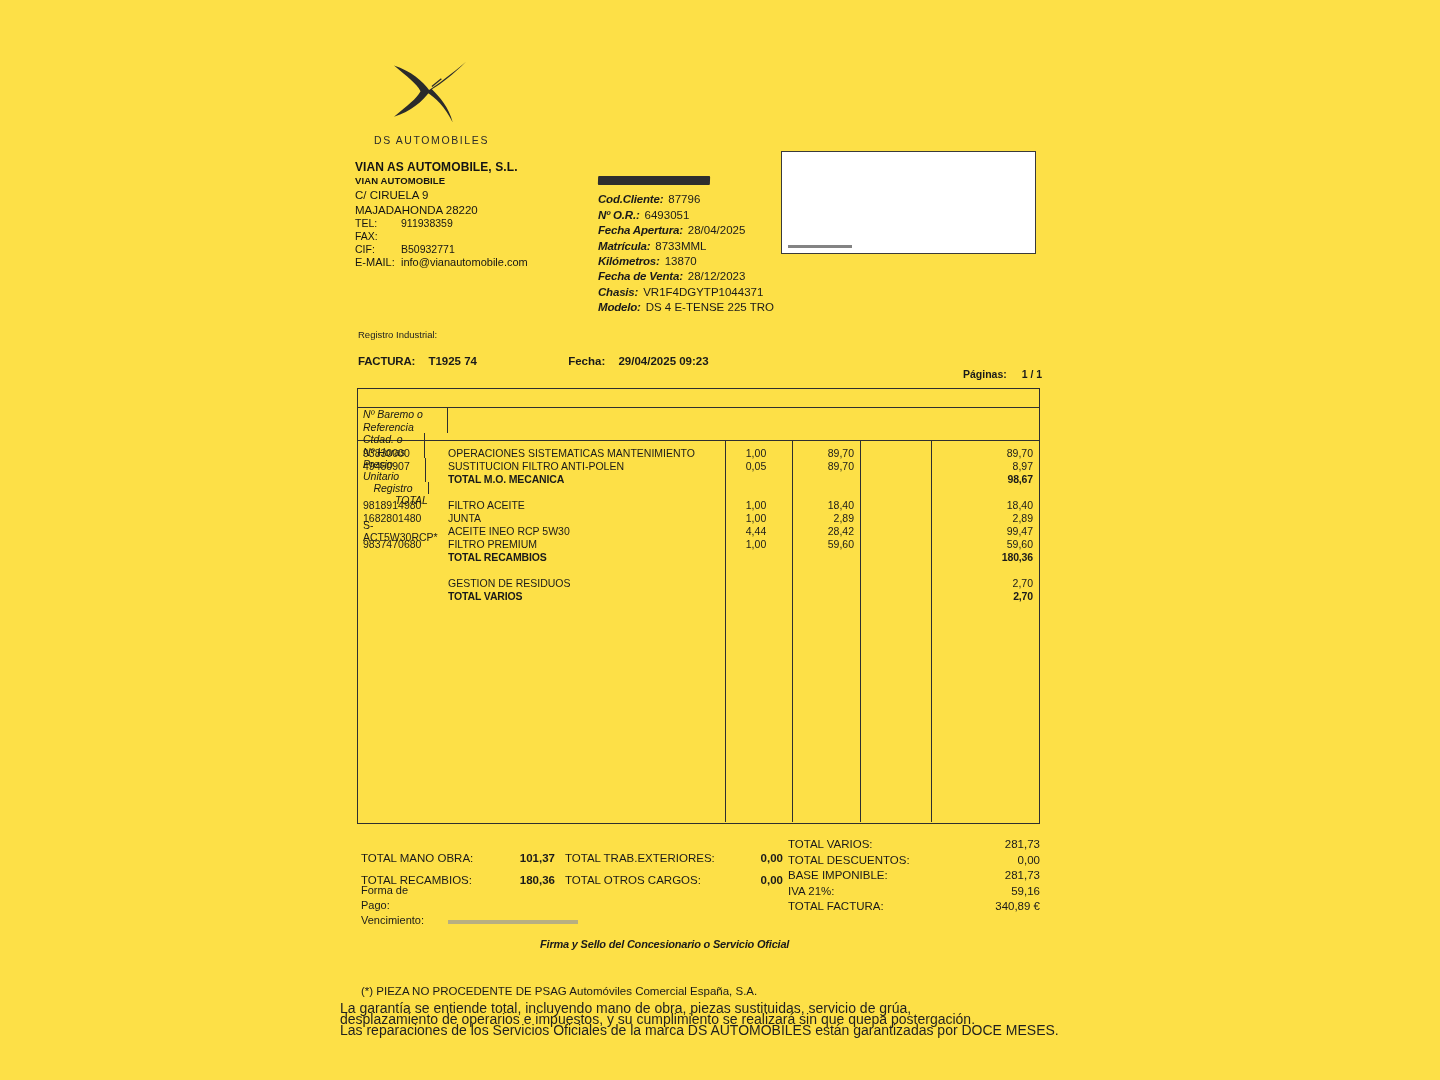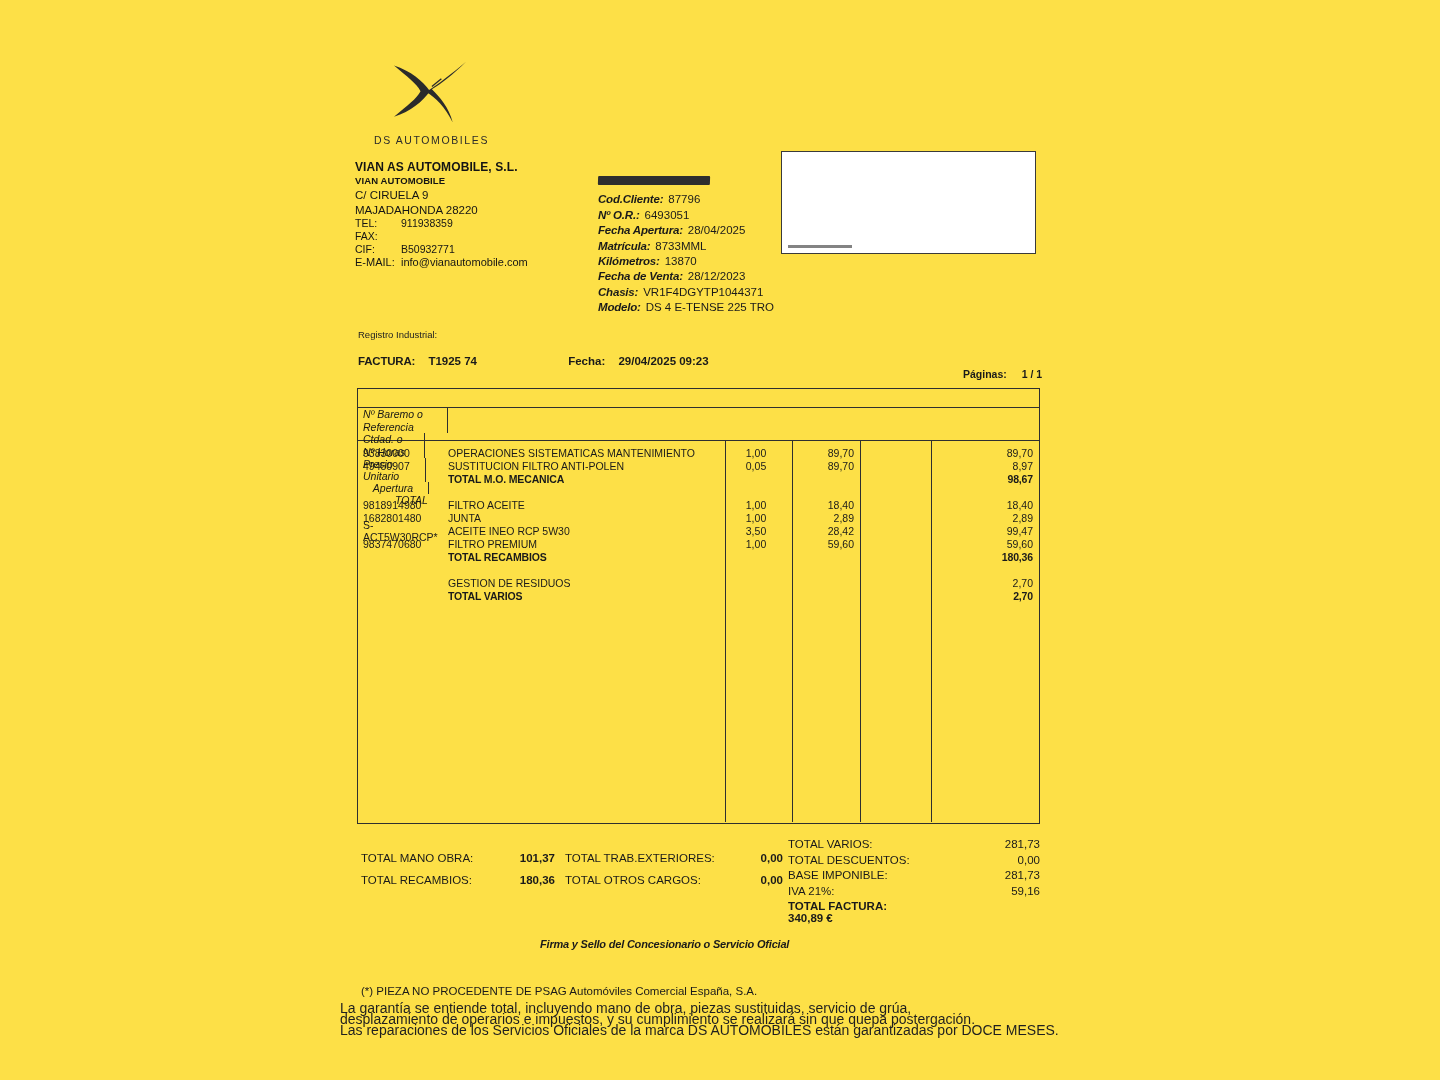--- a/index.html
+++ b/index.html
@@ -231,21 +231,21 @@
   }
 
   .bot-right {
     position: absolute;
     left: 788px;
     top: 838px;
     width: 252px;
     font-size: 11.5px;
   }
   .br-row { display: flex; justify-content: space-between; height: 15.5px; }
-  .br-row.total { font-weight: bold; flex-direction: column; }
+  .br-row.total { font-weight: normal; }
 
   
   .firma {
     position: absolute;
     left: 540px;
     top: 938px;
     font-size: 11px;
     font-weight: bold;
     font-style: italic;
     letter-spacing: -.2px;
@@ -344,21 +344,21 @@
           <div>Referencia</div>
         </div>
       </div>
       <div class="cell c-ctdad">
         <div class="two-line">
           <div>Ctdad. o</div>
           <div>Nº Horas</div>
         </div>
       </div>
       <div class="cell c-prec">Precio Unitario</div>
-      <div class="cell c-desc">Apertura</div>
+      <div class="cell c-desc">Registro</div>
       <div class="cell c-tot">TOTAL</div>
     </div>
 
     <div class="tbl-body">
       <div class="vgrid v1"></div>
       <div class="vgrid v2"></div>
       <div class="vgrid v3"></div>
       <div class="vgrid v4"></div>
       <div class="rows" id="table-rows">
           <div class="row">
@@ -405,21 +405,21 @@
             <div class="r-ref">1682801480</div>
             <div class="r-conc">JUNTA</div>
             <div class="r-ctdad">1,00</div>
             <div class="r-prec">2,89</div>
             <div class="r-desc"></div>
             <div class="r-tot">2,89</div>
           </div>
           <div class="row">
             <div class="r-ref">S-ACT5W30RCP*</div>
             <div class="r-conc">ACEITE INEO RCP 5W30</div>
-            <div class="r-ctdad">3,50</div>
+            <div class="r-ctdad">4,44</div>
             <div class="r-prec">28,42</div>
             <div class="r-desc"></div>
             <div class="r-tot">99,47</div>
           </div>
           <div class="row">
             <div class="r-ref">9837470680</div>
             <div class="r-conc">FILTRO PREMIUM</div>
             <div class="r-ctdad">1,00</div>
             <div class="r-prec">59,60</div>
             <div class="r-desc"></div>
@@ -469,20 +469,30 @@
         <div class="bl-val2">0,00</div>
       </div>
       <div class="bl-row">
         <div class="bl-lab">TOTAL RECAMBIOS:</div>
         <div class="bl-val">180,36</div>
         <div class="bl-lab2">TOTAL OTROS CARGOS:</div>
         <div class="bl-val2">0,00</div>
       </div>
     </div>
 
+  <div class="pago">
+    <div>
+      <span class="p-lab">Forma de Pago:</span>
+      <span></span>
+    </div>
+    <div>
+      <span class="p-lab">Vencimiento:</span>
+      <span class="scribble2"></span>
+    </div>
+  </div>
 
   <div class="bot-right">
       <div class="br-row">
         <span>TOTAL VARIOS:</span>
         <span>281,73</span>
       </div>
       <div class="br-row">
         <span>TOTAL DESCUENTOS:</span>
         <span>0,00</span>
       </div>

